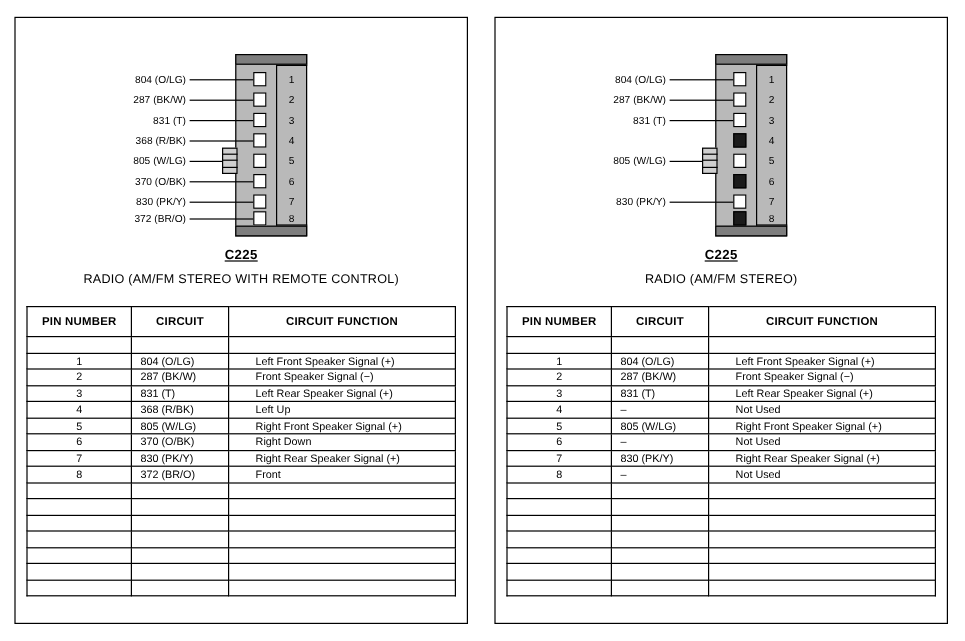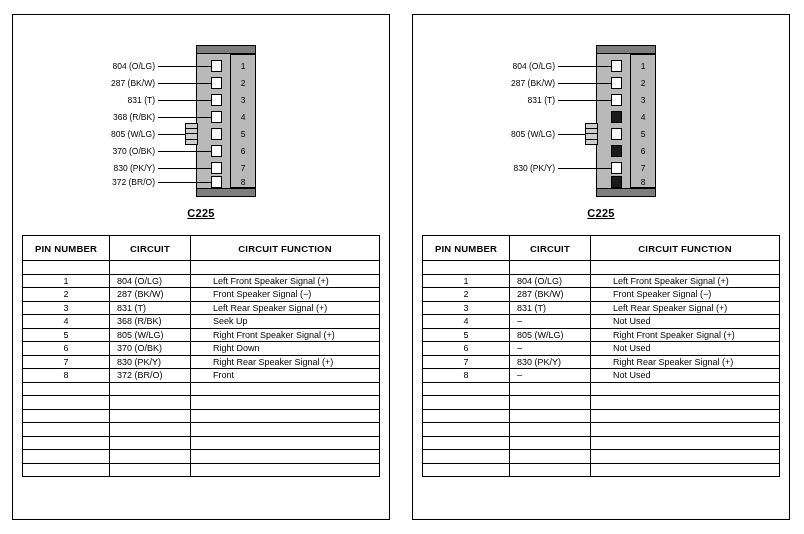--- a/index.html
+++ b/index.html
@@ -199,20 +199,21 @@
       <div class="lead-label" style="left:60px; top:63px; width:82px;">287 (BK/W)</div>
       <div class="lead-label" style="left:60px; top:80px; width:82px;">831 (T)</div>
       <div class="lead-label" style="left:60px; top:97px; width:82px;">368 (R/BK)</div>
       <div class="lead-label" style="left:60px; top:114px; width:82px;">805 (W/LG)</div>
       <div class="lead-label" style="left:60px; top:131px; width:82px;">370 (O/BK)</div>
       <div class="lead-label" style="left:60px; top:148px; width:82px;">830 (PK/Y)</div>
       <div class="lead-label" style="left:60px; top:162px; width:82px;">372 (BR/O)</div>
     </div>
 
     <div class="conn-id">C225</div>
+    <div class="conn-title">RADIO (AM/FM STEREO WITH REMOTE CONTROL)</div>
 
     <div class="tbl-wrap">
       <table class="pin-table">
         <thead>
           <tr>
             <th class="col-pin">PIN NUMBER</th>
             <th class="col-ckt" style="text-align:center;padding-left:0 !important;">CIRCUIT</th>
             <th class="col-func" style="text-align:center;padding-left:0 !important;">CIRCUIT FUNCTION</th>
           </tr>
         </thead>
@@ -233,21 +234,21 @@
             <td class="col-func">Front Speaker Signal (−)</td>
           </tr>
           <tr>
             <td class="col-pin">3</td>
             <td class="col-ckt">831 (T)</td>
             <td class="col-func">Left Rear Speaker Signal (+)</td>
           </tr>
           <tr>
             <td class="col-pin">4</td>
             <td class="col-ckt">368 (R/BK)</td>
-            <td class="col-func">Seek Up</td>
+            <td class="col-func">Left Up</td>
           </tr>
           <tr>
             <td class="col-pin">5</td>
             <td class="col-ckt">805 (W/LG)</td>
             <td class="col-func">Right Front Speaker Signal (+)</td>
           </tr>
           <tr>
             <td class="col-pin">6</td>
             <td class="col-ckt">370 (O/BK)</td>
             <td class="col-func">Right Down</td>
@@ -341,20 +342,21 @@
       <div class="lead" style="left:145px; top:153px; width:53px;"></div>
 
       <div class="lead-label" style="left:60px; top:46px; width:82px;">804 (O/LG)</div>
       <div class="lead-label" style="left:60px; top:63px; width:82px;">287 (BK/W)</div>
       <div class="lead-label" style="left:60px; top:80px; width:82px;">831 (T)</div>
       <div class="lead-label" style="left:60px; top:114px; width:82px;">805 (W/LG)</div>
       <div class="lead-label" style="left:60px; top:148px; width:82px;">830 (PK/Y)</div>
     </div>
 
     <div class="conn-id">C225</div>
+    <div class="conn-title">RADIO (AM/FM STEREO)</div>
 
     <div class="tbl-wrap">
       <table class="pin-table">
         <thead>
           <tr>
             <th class="col-pin">PIN NUMBER</th>
             <th class="col-ckt" style="text-align:center;padding-left:0 !important;">CIRCUIT</th>
             <th class="col-func" style="text-align:center;padding-left:0 !important;">CIRCUIT FUNCTION</th>
           </tr>
         </thead>

